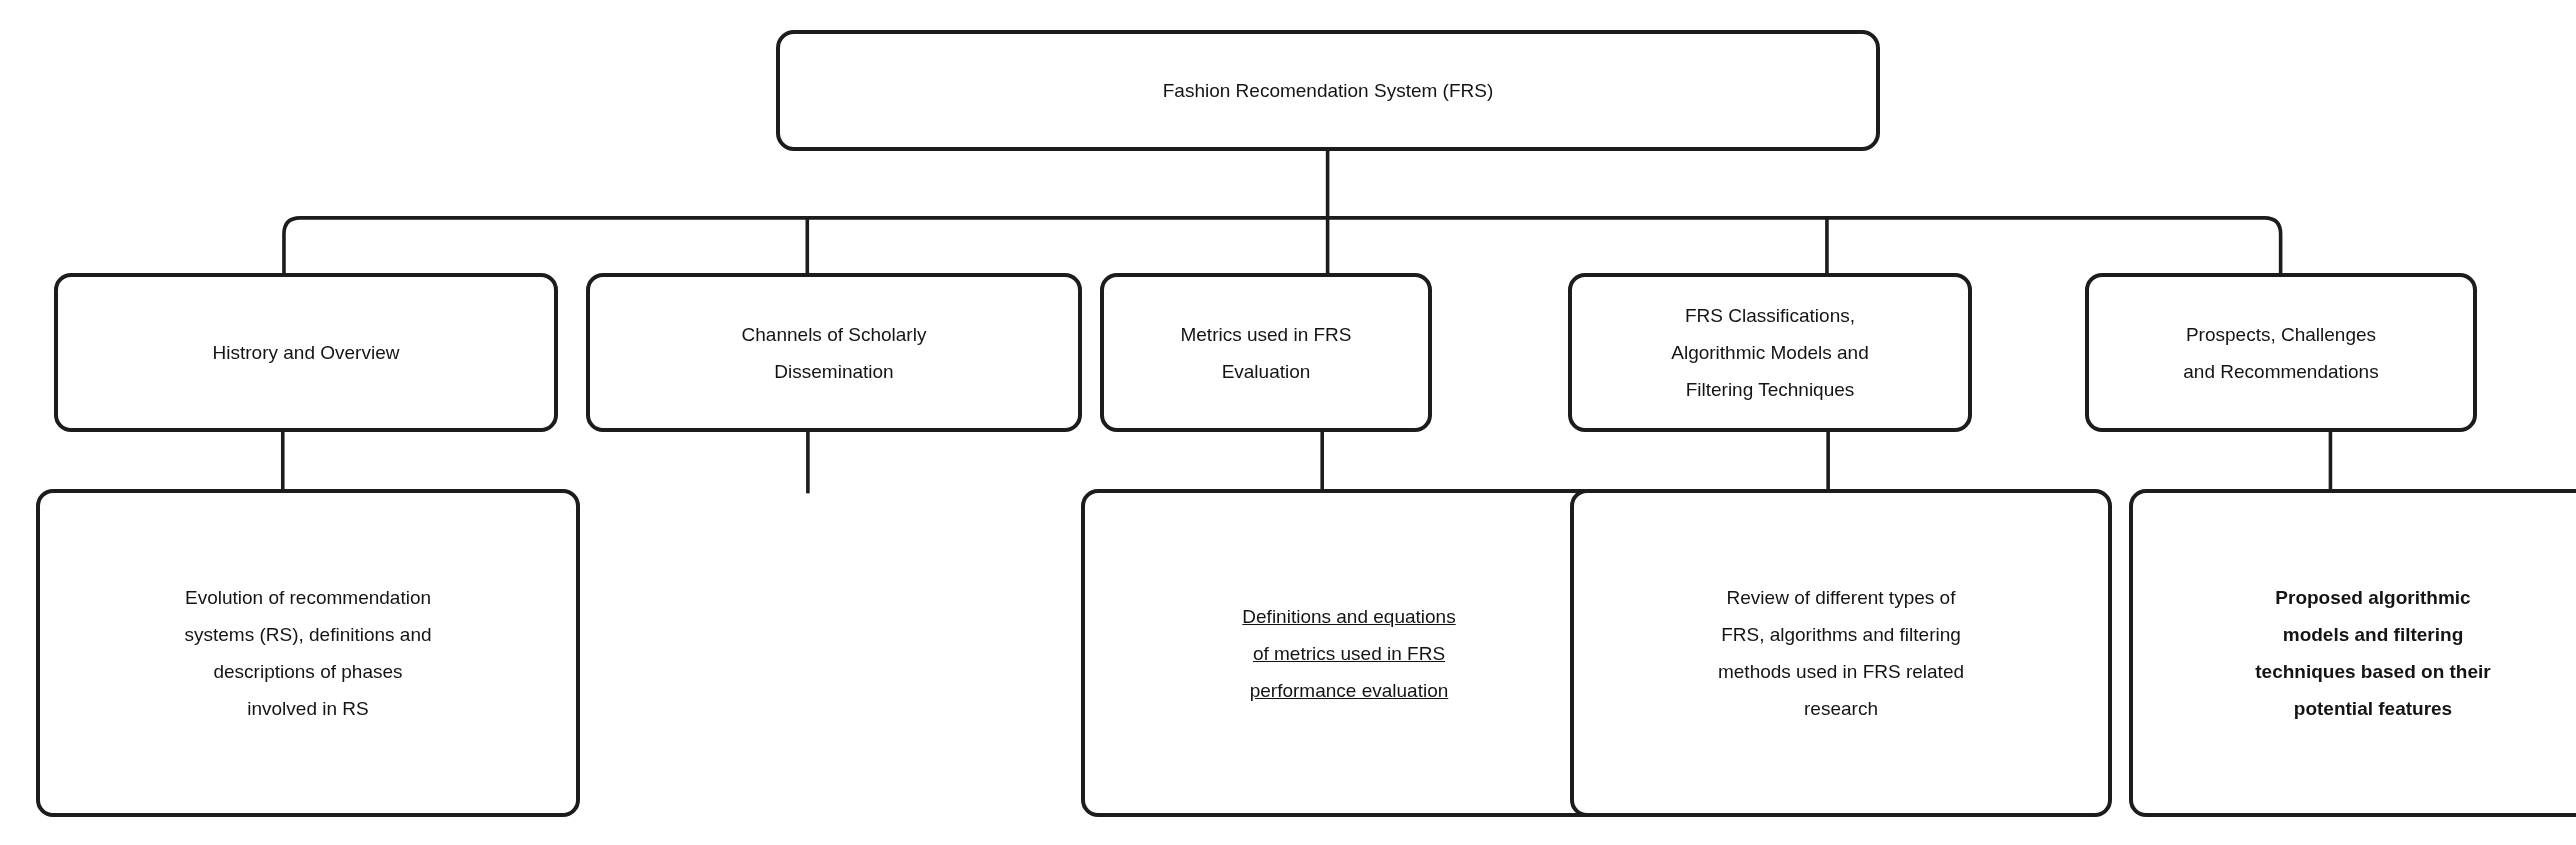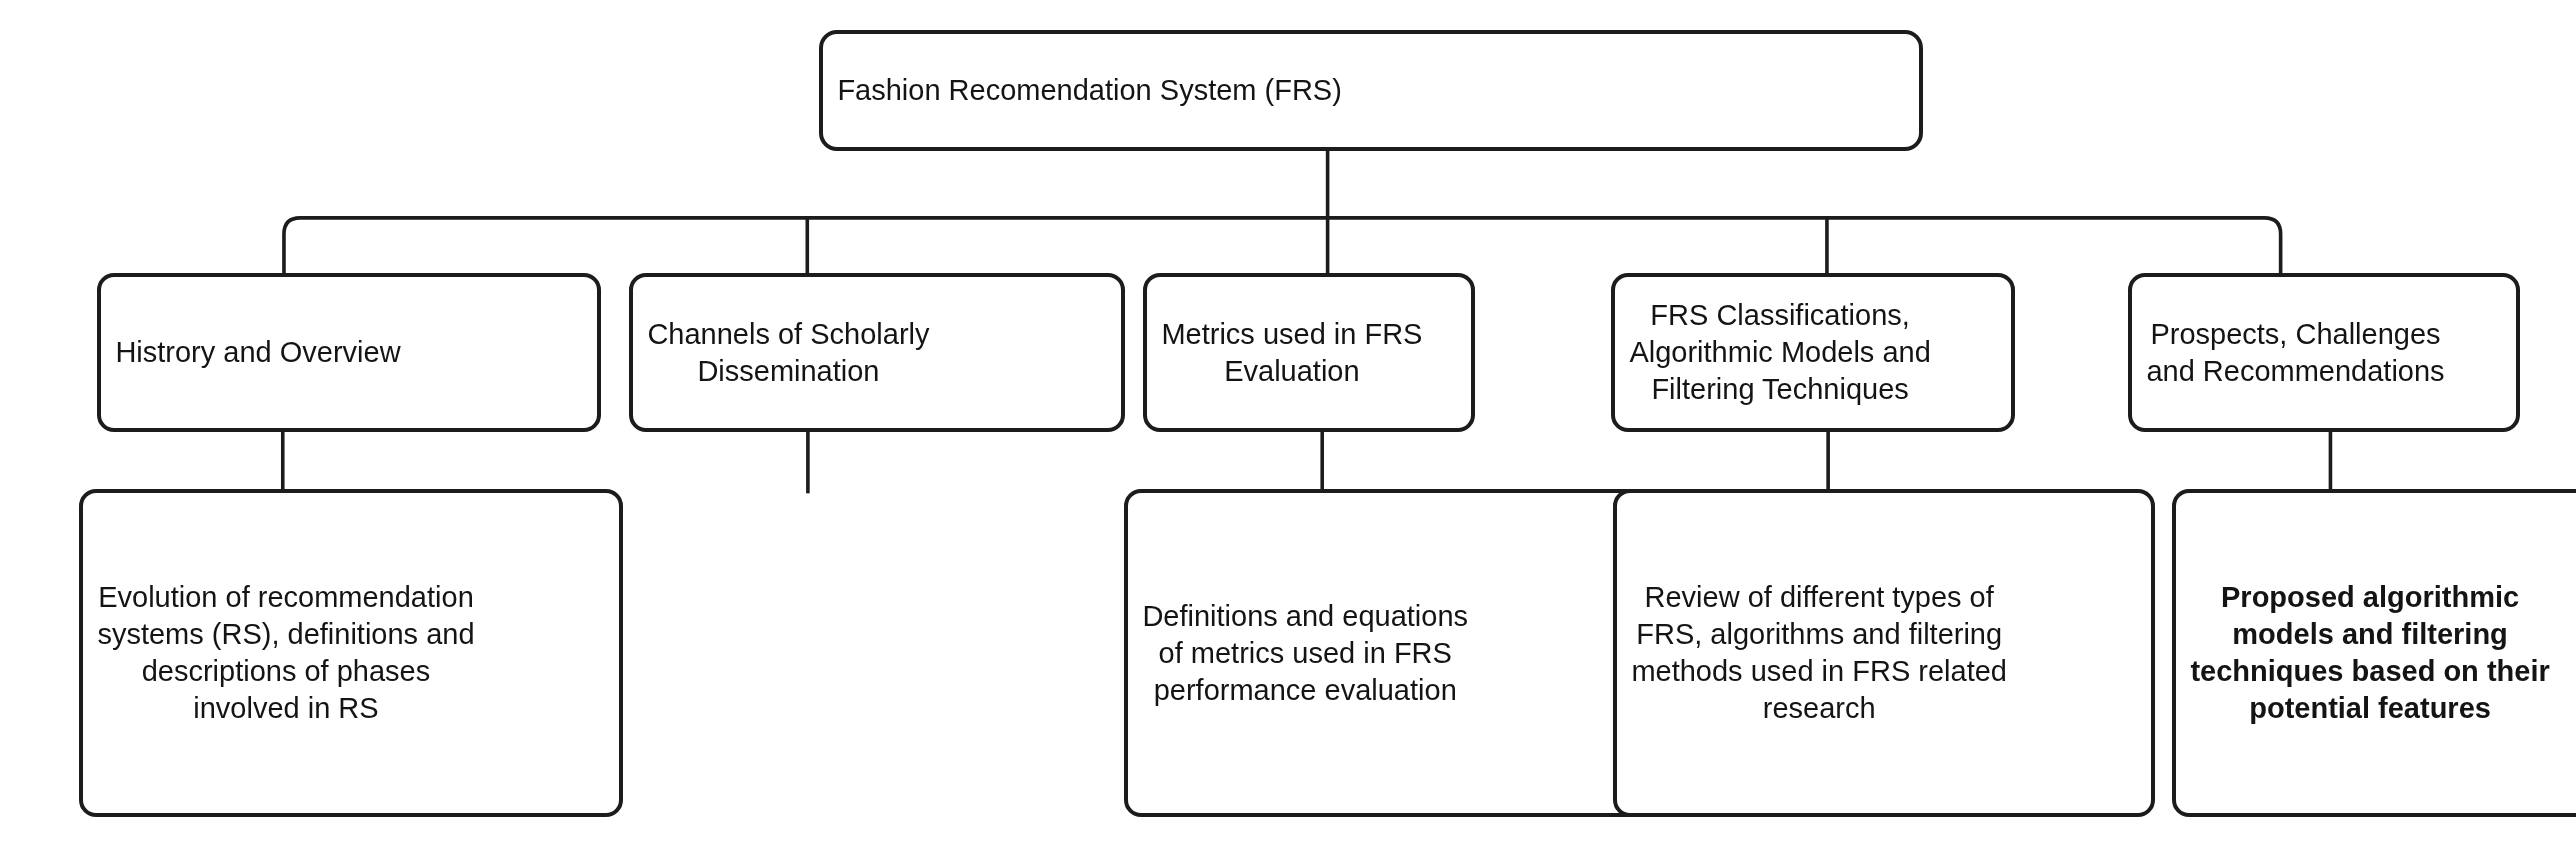--- a/index.html
+++ b/index.html
@@ -23,37 +23,37 @@
     stroke-linecap: butt;
   }
   .node {
     position: absolute;
     box-sizing: border-box;
     background: var(--background, #ffffff);
     border: 4.2px solid var(--box-border, #1c1c1c);
     border-radius: 17px;
     display: flex;
     align-items: center;
+    justify-content: center;
     text-align: center;
     color: var(--text, #141414);
-    font-size: 29px;
+    font-size: 19px;
     line-height: 37px;
     white-space: pre-line;
     padding: 6px 14.4px;
-    margin-left: 43px;
   }
   .root  { left: 776px; top: 30px;  width: 1104px; height: 121px; border-radius: 18px; }
   .mid-1 { left: 54px;   top: 273px; width: 504px;  height: 159px; }
   .mid-2 { left: 586px;  top: 273px; width: 496px;  height: 159px; }
   .mid-3 { left: 1100px; top: 273px; width: 332px;  height: 159px; }
   .mid-4 { left: 1568px; top: 273px; width: 404px;  height: 159px; }
   .mid-5 { left: 2085px; top: 273px; width: 392px;  height: 159px; }
   .bot-1 { left: 36px;   top: 489px; width: 544px;  height: 328px; }
   .bot-2 { left: 563px;  top: 489px; width: 490px;  height: 328px; }
-  .bot-3 { left: 1081px; top: 489px; width: 536px;  height: 328px; }
+  .bot-3 { left: 1081px; top: 489px; width: 536px;  height: 328px; text-decoration: underline; }
   .bot-4 { left: 1570px; top: 489px; width: 542px;  height: 328px; }
   .bot-5 { left: 2129px; top: 489px; width: 488px;  height: 328px; font-weight: bold; }
 </style>
 </head>
 <body>
 
 <div class="canvas">
 
   <svg class="connectors" viewBox="0 0 4290 1408" xmlns="http://www.w3.org/2000/svg" aria-hidden="true">
     <path d="M 2211 247 L 2211 363"></path>

